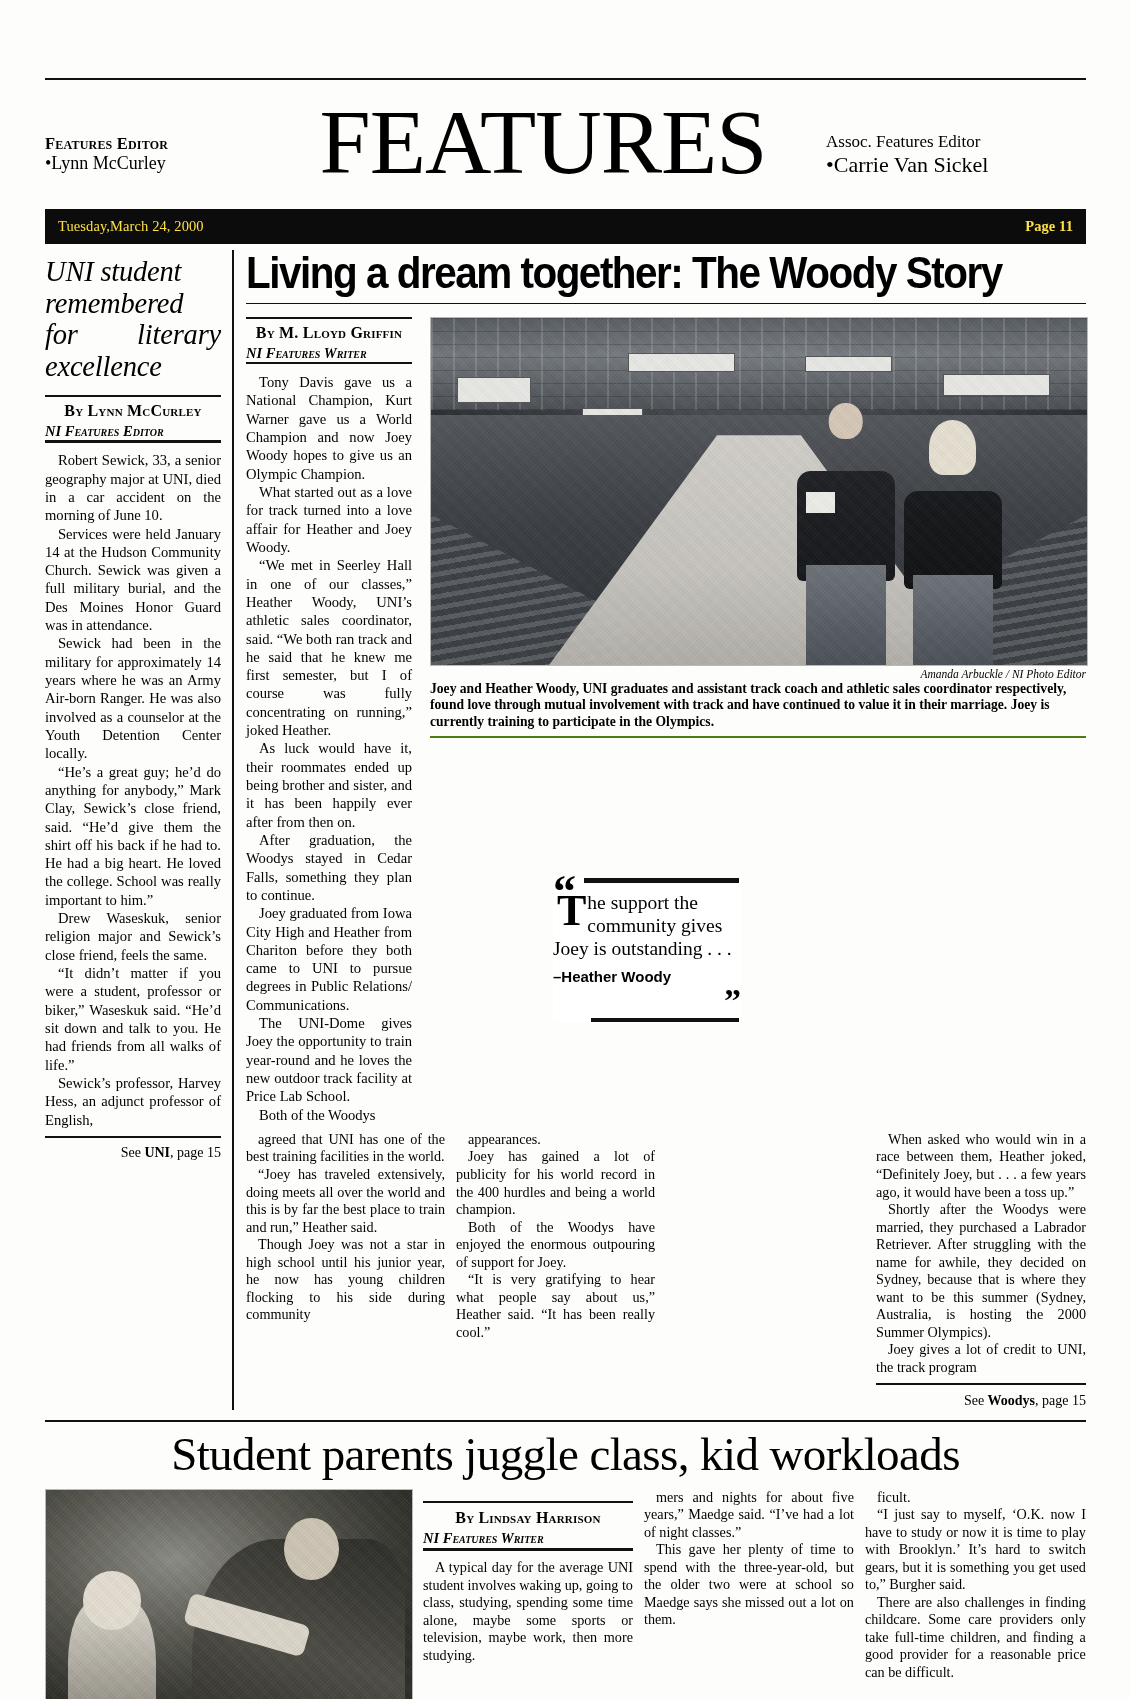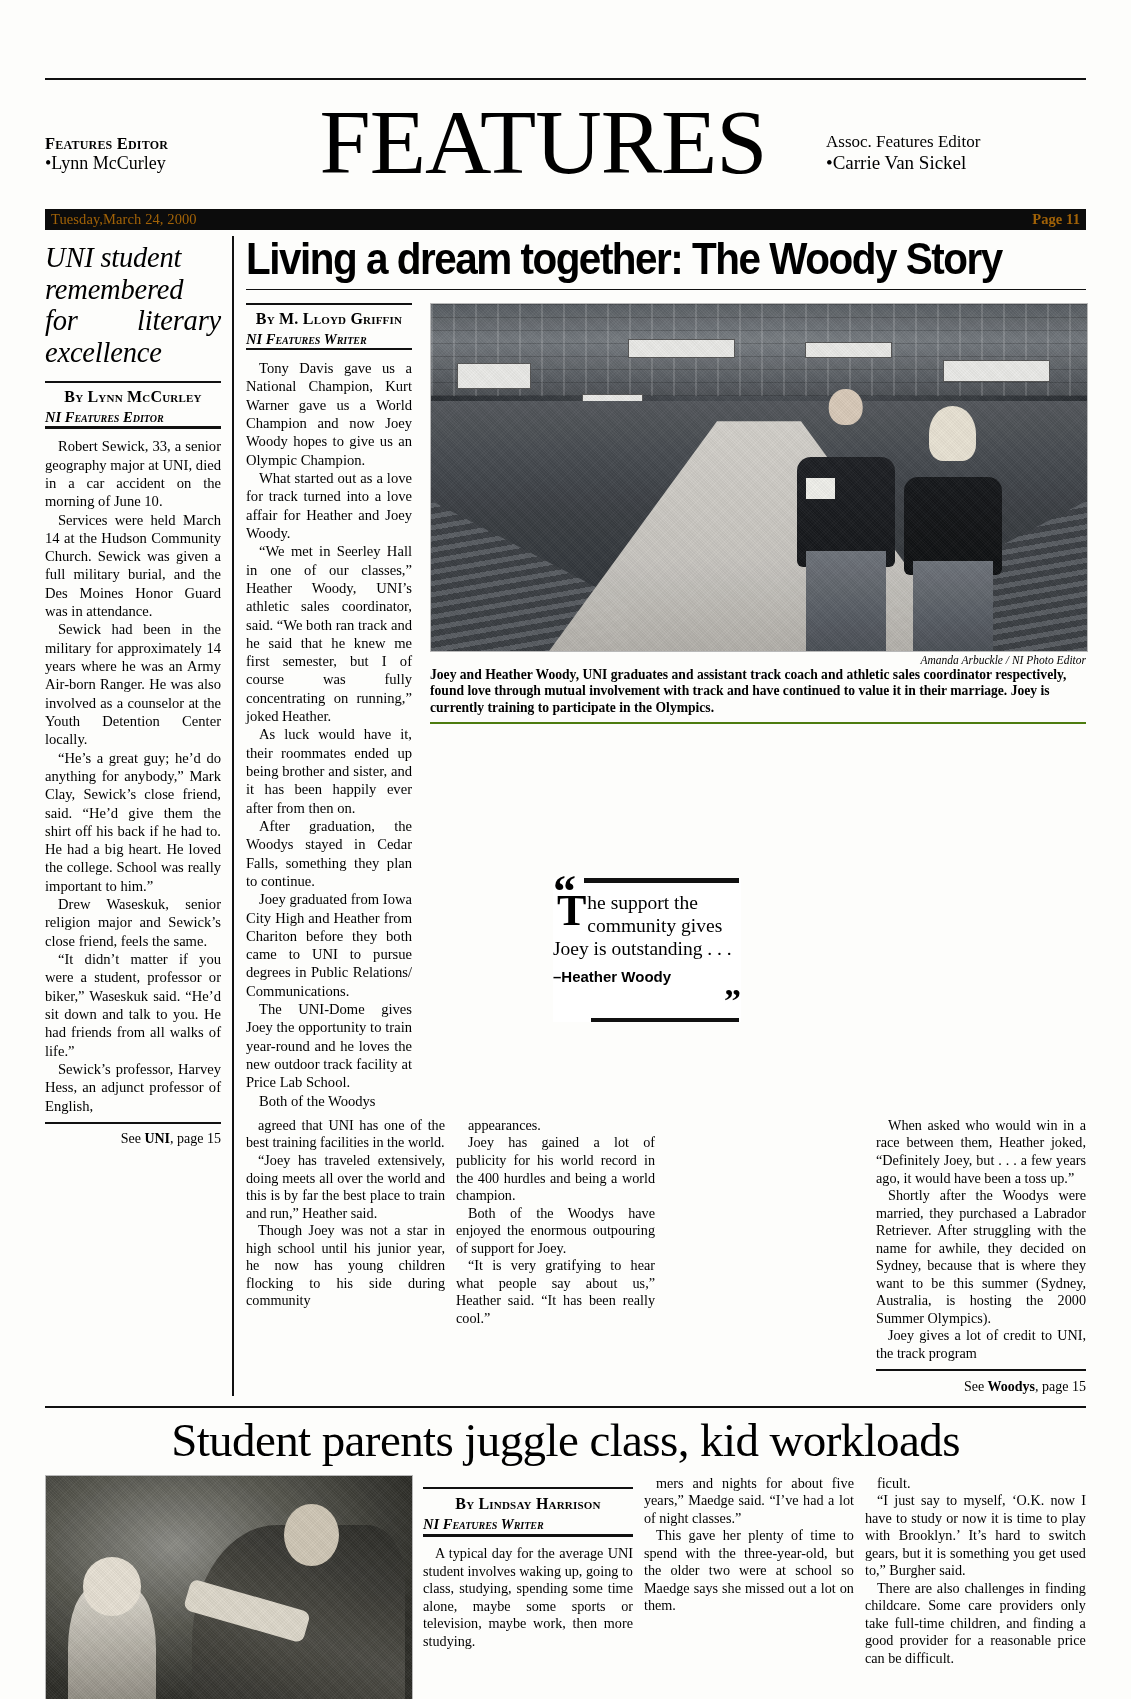--- a/index.html
+++ b/index.html
@@ -30,39 +30,39 @@
     padding-top:26px; padding-bottom:4px;
   }
   .ed-block{width:215px;line-height:1.18;padding-top:28px;}
   .ed-title{
     font-family:"Liberation Serif",serif;
     font-variant:small-caps;font-weight:700;font-size:16.5px;letter-spacing:.2px;
   }
   .ed-name{font-size:18px;font-weight:400;}
   .ed-right{width:260px;text-align:left;padding-top:26px;line-height:1.2;}
   .ed-right .ed-title2{font-weight:400;font-size:17px;}
-  .ed-right .ed-name2{font-size:19px;}
+  .ed-right .ed-name2{font-size:22px;}
   .mast-word{
     flex:1;text-align:center;
     font-family:"Liberation Serif",serif;
     font-weight:400;
     font-size:92px;
     line-height:.92;
     letter-spacing:-1px;
     font-variant:small-caps;
     text-transform:uppercase;
     position:relative;top:-6px;
   }
 
   
   .datebar{
-    background:#0c0c0c;color:#a16207;
-    height:21px;line-height:21px;
+    background:#0c0c0c;color:#fde047;
+    height:35px;line-height:21px;
     display:flex;justify-content:space-between;align-items:center;
-    padding:0 6px;
+    padding:0 13px;
     font-size:14.5px;
     margin-top:14px;
     font-family:"Liberation Serif",serif;
     letter-spacing:.1px;
   }
   .datebar .pg{font-weight:700;}
 
   
   .storyA{display:flex;margin-top:6px;}
   .colL{
@@ -342,21 +342,21 @@
         <div>excellence</div>
       </div>
 
       <div class="byline-rule-top"></div>
       <div class="byline">By Lynn McCurley</div>
       <div class="byline2">NI Features Editor</div>
       <div class="byline-rule-bot"></div>
 
       <div class="bodytxt">
         <p>Robert Sewick, 33, a senior geography major at UNI, died in a car accident on the morning of June 10.</p>
-        <p>Services were held March 14 at the Hudson Community Church. Sewick was given a full military burial, and the Des Moines Honor Guard was in attendance.</p>
+        <p>Services were held January 14 at the Hudson Community Church. Sewick was given a full military burial, and the Des Moines Honor Guard was in attendance.</p>
         <p>Sewick had been in the military for approximately 14 years where he was an Army Air-born Ranger. He was also involved as a counselor at the Youth Detention Center locally.</p>
         <p>“He’s a great guy; he’d do anything for anybody,” Mark Clay, Sewick’s close friend, said. “He’d give them the shirt off his back if he had to. He had a big heart. He loved the college. School was really important to him.”</p>
         <p>Drew Waseskuk, senior religion major and Sewick’s close friend, feels the same.</p>
         <p>“It didn’t matter if you were a student, professor or biker,” Waseskuk said. “He’d sit down and talk to you. He had friends from all walks of life.”</p>
         <p>Sewick’s professor, Harvey Hess, an adjunct professor of English,</p>
       </div>
 
       <div class="jumpline">
         <span>See </span><b>UNI</b><span>, page 15</span>
       </div>

